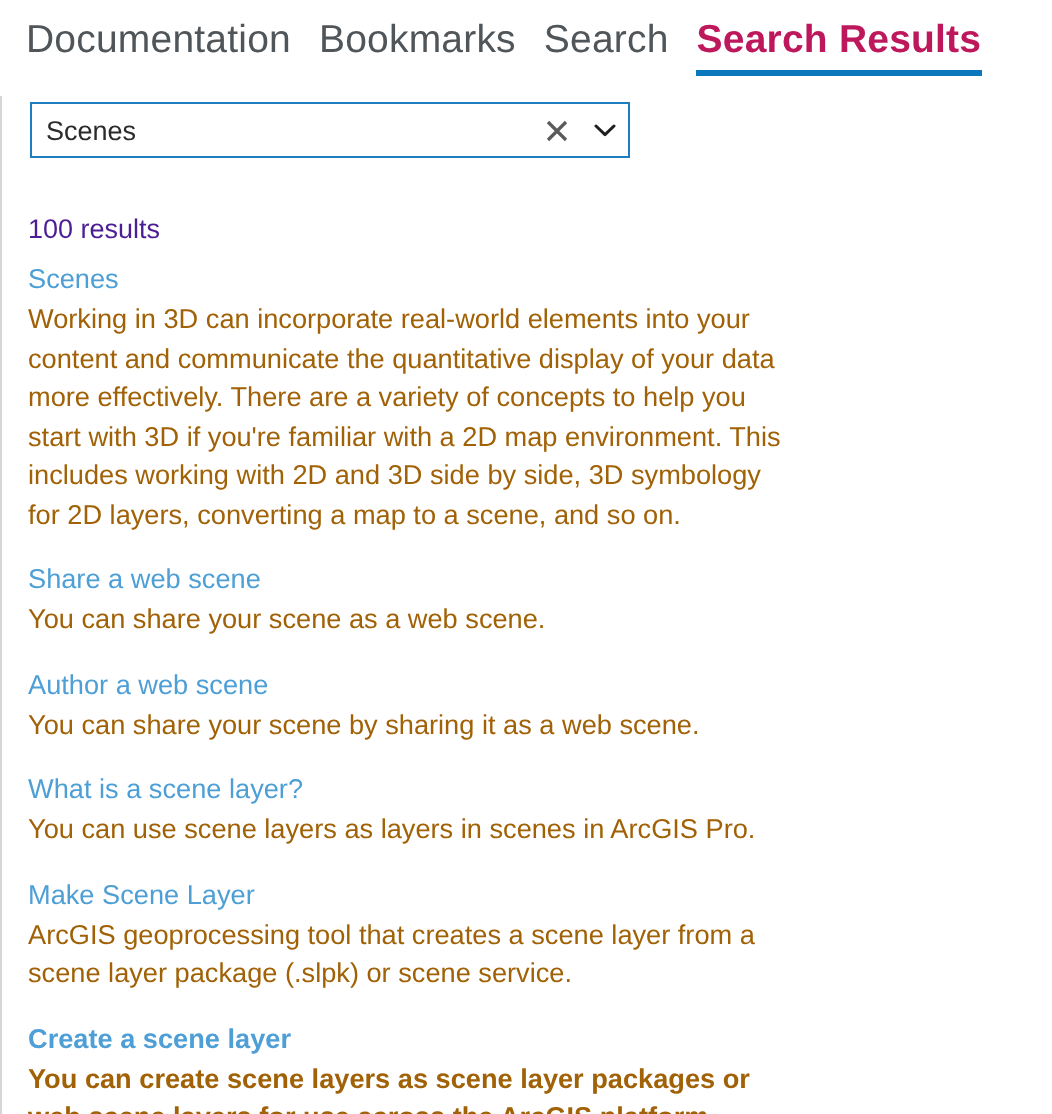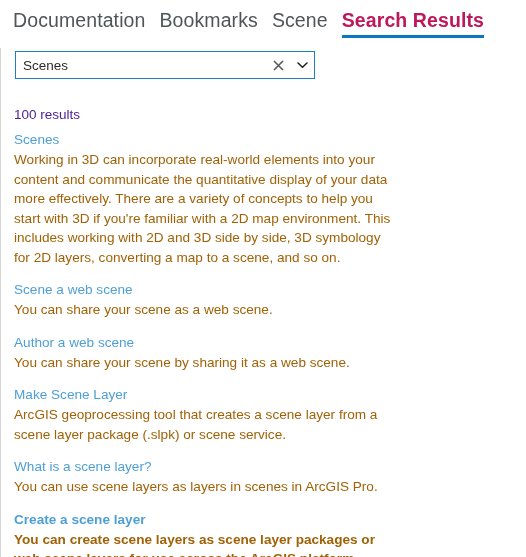--- a/index.html
+++ b/index.html
@@ -145,21 +145,21 @@
   <div class="left-rule"></div>
 
   <div class="tabbar">
     <div class="tab">
       <span>Documentation</span>
     </div>
     <div class="tab">
       <span>Bookmarks</span>
     </div>
     <div class="tab">
-      <span>Scene</span>
+      <span>Search</span>
     </div>
     <div class="tab active">
       <span>Search Results</span>
     </div>
   </div>
 
   <div class="search-wrap">
     <input class="search-input" type="text" value="Scenes" placeholder="Search" style="">
     <button class="search-btn">
       <svg width="11" height="11" viewBox="0 0 11 11" aria-hidden="true">
@@ -176,38 +176,38 @@
   <div class="results-count">100 results</div>
 
   <div class="results-list">
 
     <div class="result">
       <a class="result-title">Scenes</a>
       <div class="result-snippet">Working in 3D can incorporate real-world elements into your content and communicate the quantitative display of your data more effectively. There are a variety of concepts to help you start with 3D if you're familiar with a 2D map environment. This includes working with 2D and 3D side by side, 3D symbology for 2D layers, converting a map to a scene, and so on.</div>
     </div>
 
     <div class="result">
-      <a class="result-title">Scene a web scene</a>
+      <a class="result-title">Share a web scene</a>
       <div class="result-snippet">You can share your scene as a web scene.</div>
     </div>
 
     <div class="result">
       <a class="result-title">Author a web scene</a>
       <div class="result-snippet">You can share your scene by sharing it as a web scene.</div>
     </div>
 
     <div class="result">
+      <a class="result-title">What is a scene layer?</a>
+      <div class="result-snippet">You can use scene layers as layers in scenes in ArcGIS Pro.</div>
+    </div>
+
+    <div class="result">
       <a class="result-title">Make Scene Layer</a>
       <div class="result-snippet">ArcGIS geoprocessing tool that creates a scene layer from a scene layer package (.slpk) or scene service.</div>
     </div>
 
     <div class="result">
-      <a class="result-title">What is a scene layer?</a>
-      <div class="result-snippet">You can use scene layers as layers in scenes in ArcGIS Pro.</div>
-    </div>
-
-    <div class="result">
       <a class="result-title">Create a scene layer</a>
       <div class="result-snippet">You can create scene layers as scene layer packages or web scene layers for use across the ArcGIS platform.</div>
     </div>
 
   </div>
 </div>
 
 </body></html>

